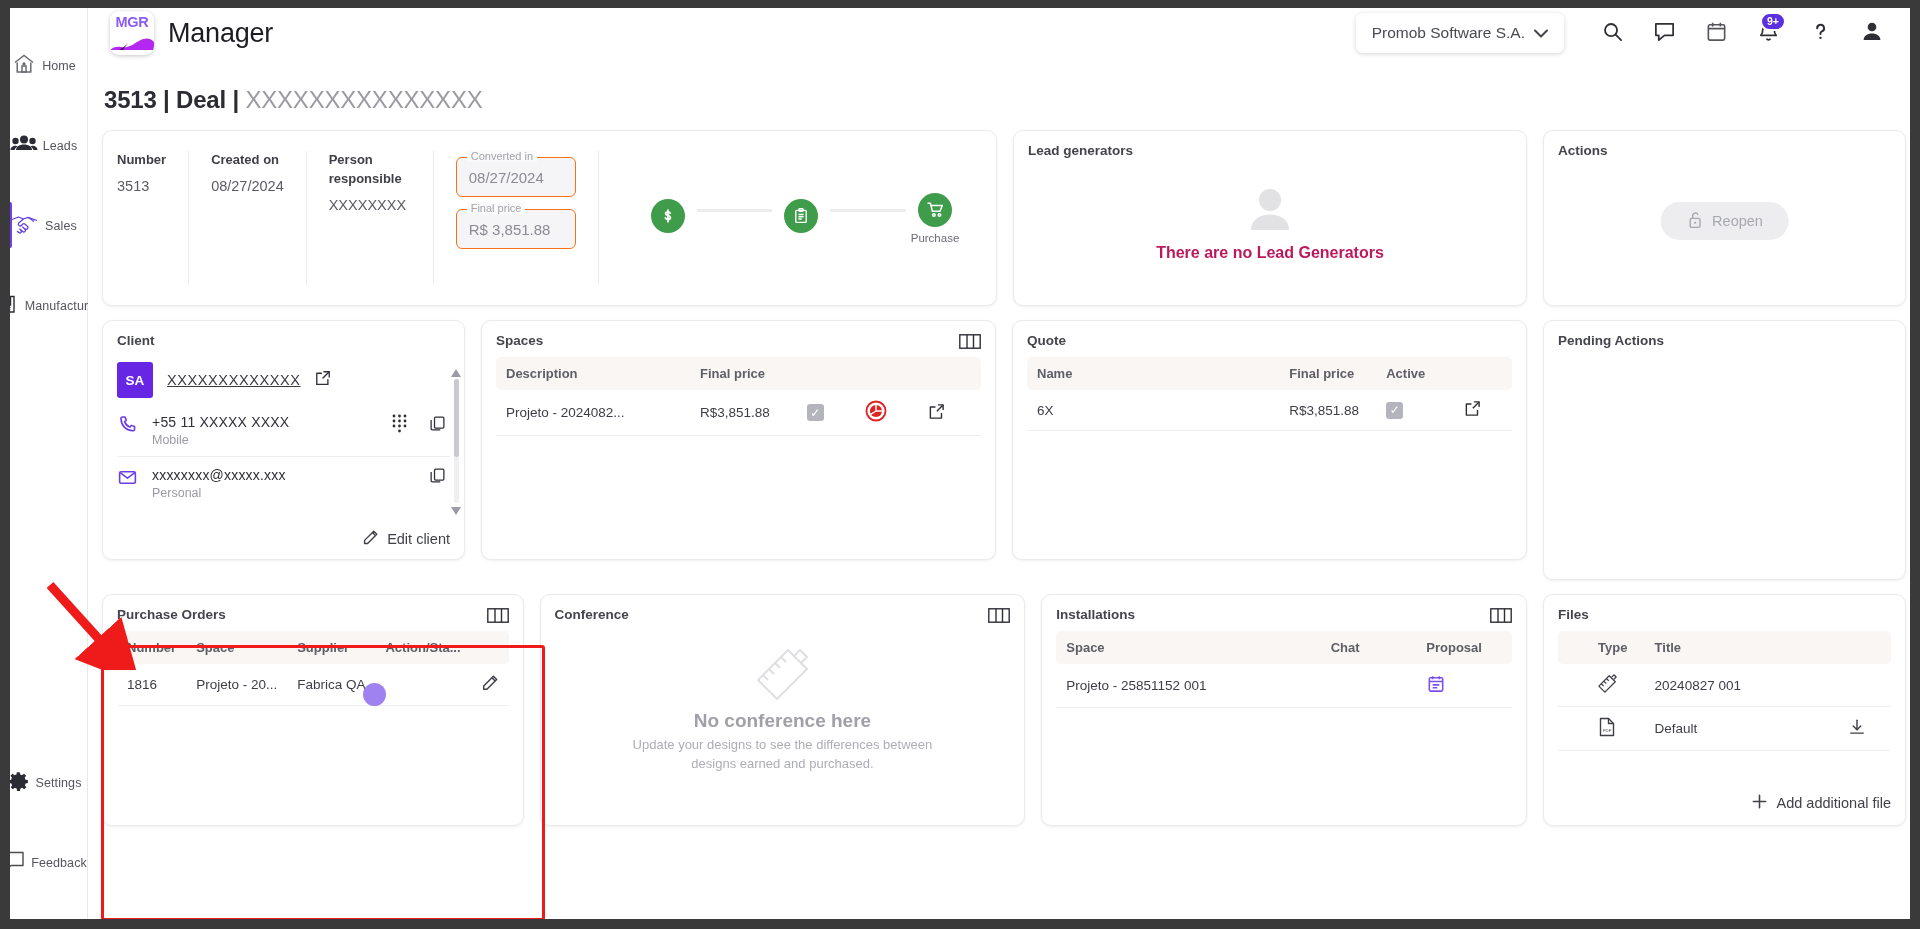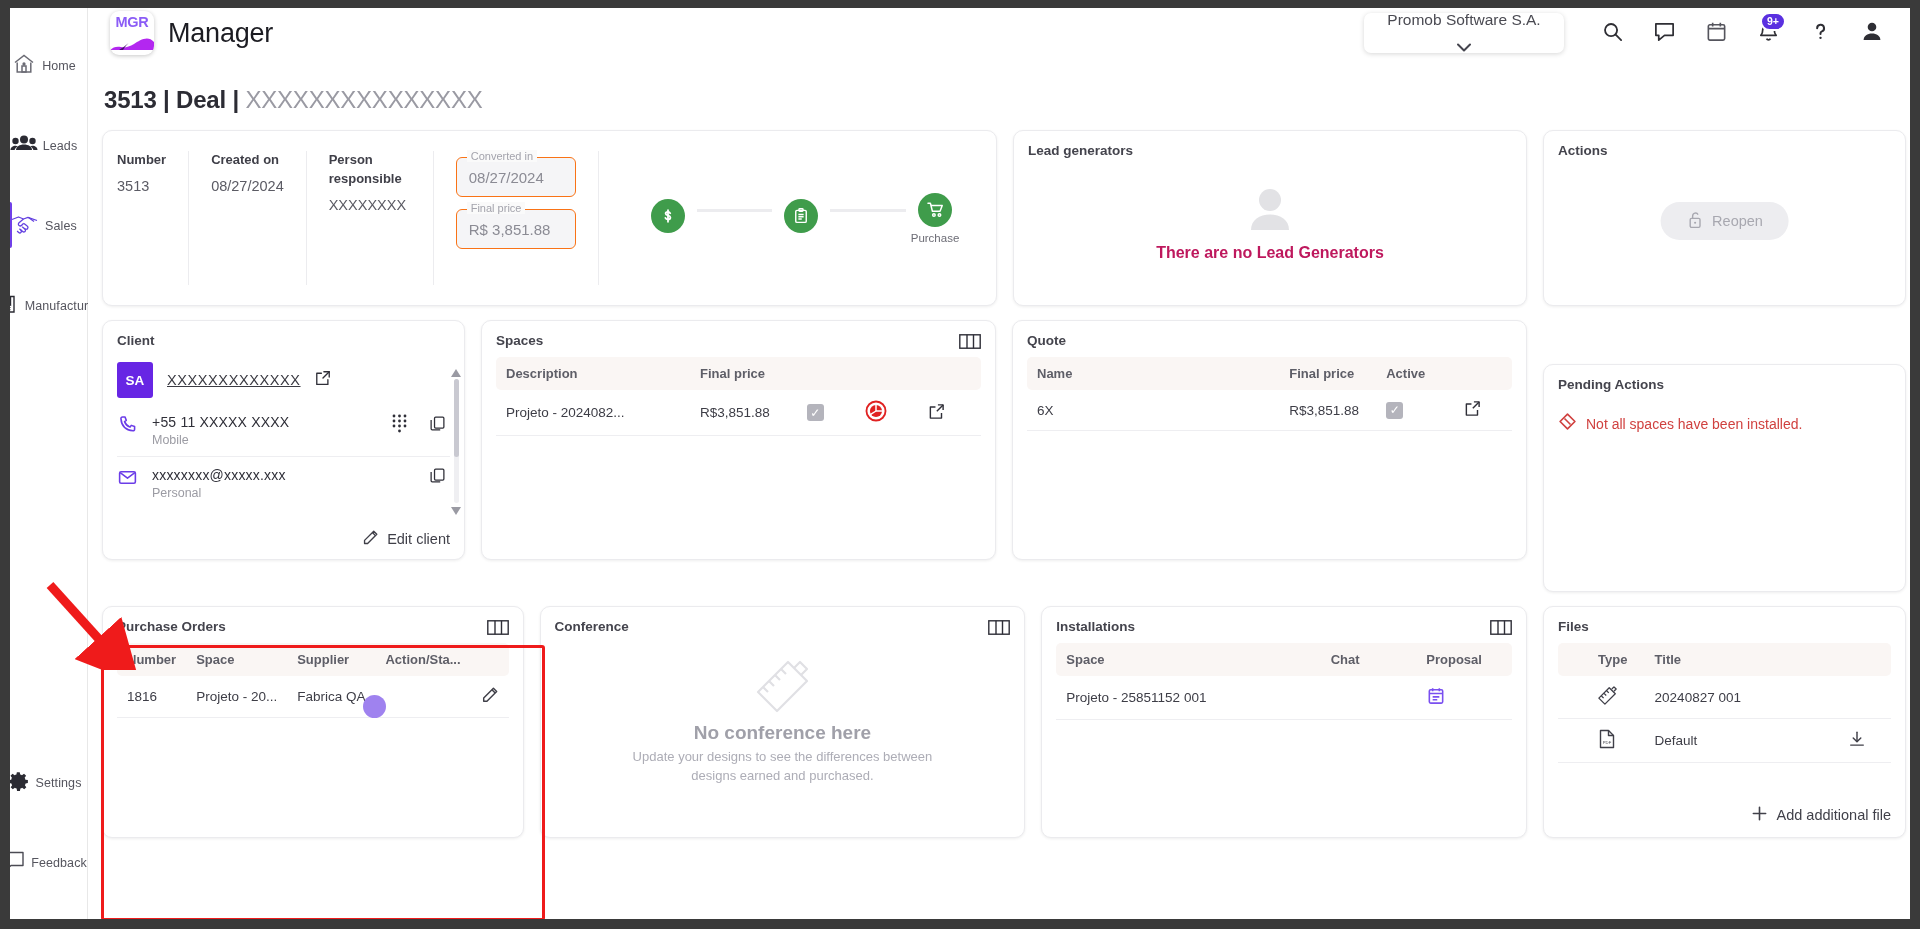--- a/index.html
+++ b/index.html
@@ -47,21 +47,21 @@
     font-family: "Liberation Sans", sans-serif;
   }
   .logo .swoosh { position: absolute; left: 0; bottom: 5px; width: 44px; height: 15px; }
   .brand-name { font-size: 27px; color: #1c1c22; letter-spacing: -.2px; }
 
   .top-right { margin-left: auto; display: flex; align-items: center; gap: 0; }
   .org-chip {
     height: 40px; min-width: 200px; padding: 0 16px; background: #fff;
     border-radius: 7px; box-shadow: 0 1px 5px rgba(0,0,0,.16);
     display: flex; align-items: center; justify-content: center; gap: 9px;
-    font-size: 15.5px; color: #4a4a52; cursor: pointer; margin-right: 22px; flex-direction: column;
+    font-size: 15.5px; color: #4a4a52; cursor: pointer; margin-right: 22px;
   }
   .ticon {
     width: 52px; height: 46px; display: flex; align-items: center; justify-content: center;
     cursor: pointer; position: relative; color: #2e2e34;
   }
   .badge {
     position: absolute; top: 2px; right: 8px; background: #5a30e0; color: #fff;
     font-size: 10.5px; font-weight: 700; border-radius: 999px; padding: 1.5px 5px; line-height: 1.1;
     border: 2px solid #fff;
   }
@@ -144,21 +144,21 @@
   }
   .cscroll {
     position: absolute; right: 2px; top: 44px; bottom: 42px; width: 12px;
     display: flex; flex-direction: column; align-items: center; justify-content: space-between;
   }
   .cscroll .track { position: absolute; top: 14px; bottom: 14px; width: 5px; background: #efeff2; border-radius: 3px; }
   .cscroll .thumb { position: absolute; top: 14px; height: 78px; width: 5px; background: #c9c9d1; border-radius: 3px; }
 
   .table-card { flex: 1; height: 240px; }
   .qcard { flex: 1; height: 240px; }
-  .pend-card { flex: 0 0 363px; height: 228px; margin-top: 44px; }
+  .pend-card { flex: 0 0 363px; height: 260px; }
   .pend-row { display: flex; align-items: center; gap: 9px; margin-top: 20px; }
   .pend-row .ptxt { font-size: 14px; color: #d0413f; }
 
   table.dt { width: 100%; border-collapse: collapse; margin-top: 9px; }
   table.dt thead th {
     background: #faf6f4; font-size: 13px; font-weight: 700; color: #5e5e67;
     text-align: left; padding: 9px 10px; white-space: nowrap;
   }
   table.dt thead th:first-child { border-radius: 5px 0 0 5px; }
   table.dt thead th:last-child  { border-radius: 0 5px 5px 0; }
@@ -635,29 +635,20 @@
                     </svg>
                   </span>
                 </td>
               </tr>
             </tbody>
           </table>
         </div>
 
         <div class="card pend-card">
           <div class="card-title">Pending Actions</div>
-          <div class="pend-row">
-            <span>
-              <svg width="19" height="19" viewBox="0 0 22 22" fill="none" stroke="#d0413f" stroke-width="1.9" stroke-linejoin="round">
-                <path d="M11 2.4 19.6 11 11 19.6 2.4 11z"></path>
-                  <path d="M7.5 7.5 14.5 14.5"></path>
-              </svg>
-            </span>
-            <span class="ptxt">Not all spaces have been installed.</span>
-          </div>
         </div>
       </div>
 
       <div class="row row3">
 
         <div class="card po-card">
           <div class="card-title">Purchase Orders</div>
           <span class="card-cols-icon">
             <svg width="22" height="15" viewBox="0 0 22 15" fill="none" stroke="#2f2f38" stroke-width="1.4">
               <rect x="0.8" y="0.8" width="20.4" height="13.4"></rect>

